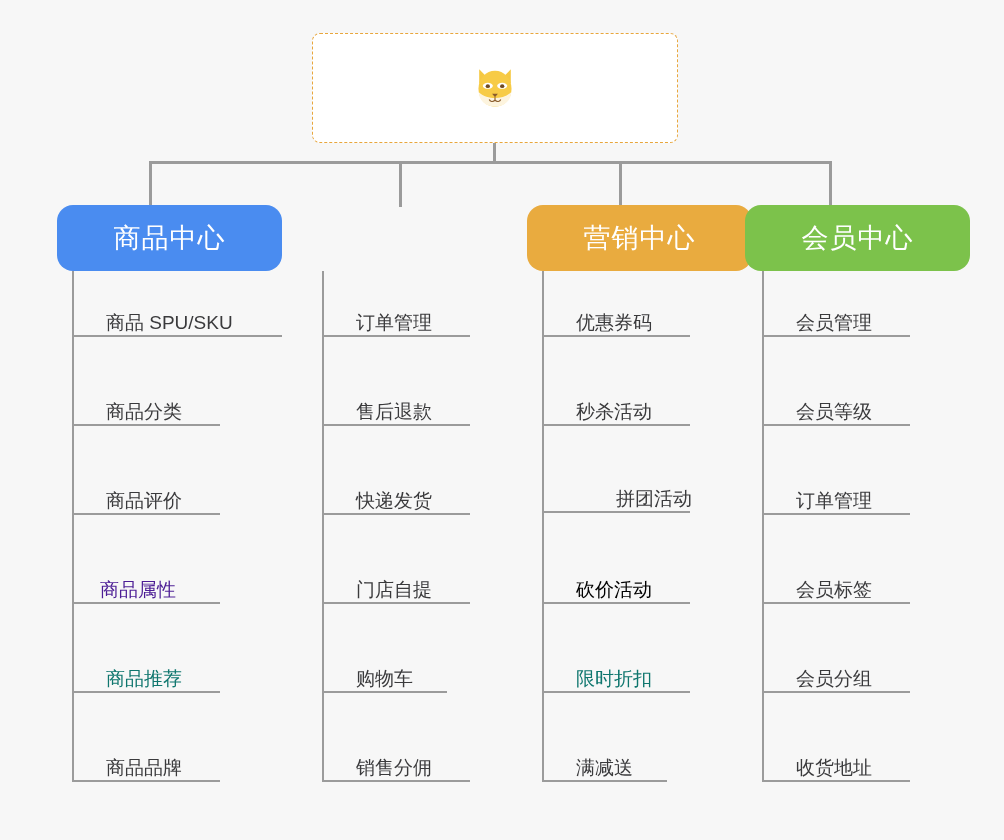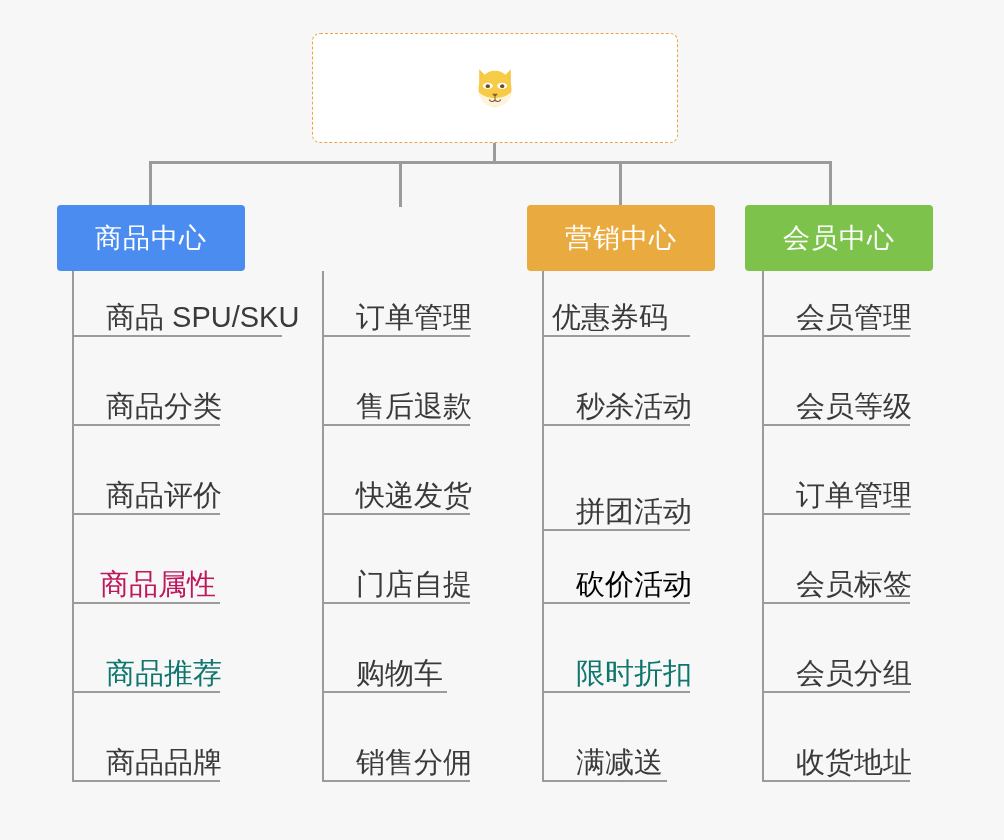--- a/index.html
+++ b/index.html
@@ -73,23 +73,23 @@
   .conn-drop {
     top: 161px;
     width: 3px;
     height: 46px;
   }
 
   
   .category-box {
     position: absolute;
     top: 205px;
-    width: 188px;
+    width: 225px;
     height: 66px;
-    border-radius: 4px;
+    border-radius: 16px;
     display: flex;
     align-items: center;
     justify-content: center;
     box-sizing: border-box;
   }
   .category-label {
     font-size: 27px;
     color: #ffffff;
     font-weight: 400;
     letter-spacing: 1px;
@@ -111,21 +111,21 @@
   .leaf-item {
     position: absolute;
     left: 0px;
     height: 46px;
     border-bottom: 2px solid #9b9b9b;
     display: flex;
     align-items: flex-end;
     box-sizing: border-box;
   }
   .leaf-label {
-    font-size: 29px;
+    font-size: 19px;
     color: #3a3a3c;
     font-weight: 400;
     white-space: nowrap;
     padding-left: 34px;
     padding-right: 22px;
     line-height: 1.25;
     margin-top: 44px;
   }
 </style>
 </head>
@@ -165,21 +165,21 @@
     <div class="leaf-item" style="top: 20px; border-bottom-color: rgb(155, 155, 155); width: 210px;">
         <span class="leaf-label" style="color: rgb(58, 58, 60);">商品 SPU/SKU</span>
       </div>
     <div class="leaf-item" style="top: 109px; border-bottom-color: rgb(155, 155, 155); width: 148px;">
         <span class="leaf-label" style="color: rgb(58, 58, 60);">商品分类</span>
       </div>
     <div class="leaf-item" style="top: 198px; border-bottom-color: rgb(155, 155, 155); width: 148px;">
         <span class="leaf-label" style="color: rgb(58, 58, 60);">商品评价</span>
       </div>
     <div class="leaf-item" style="top: 287px; border-bottom-color: rgb(155, 155, 155); width: 148px;">
-        <span class="leaf-label" style="color: #be185d; padding-left: 28px;">商品属性</span>
+        <span class="leaf-label" style="color: #4c1d95; padding-left: 28px;">商品属性</span>
       </div>
     <div class="leaf-item" style="top: 376px; border-bottom-color: rgb(155, 155, 155); width: 148px;">
         <span class="leaf-label" style="color: #0f766e;">商品推荐</span>
       </div>
     <div class="leaf-item" style="top: 465px; border-bottom-color: rgb(155, 155, 155); width: 148px;">
         <span class="leaf-label" style="color: rgb(58, 58, 60);">商品品牌</span>
       </div>
   </div>
 
   <div class="leaf-column" style="left:322px;">
@@ -202,27 +202,27 @@
     <div class="leaf-item" style="top: 465px; border-bottom-color: rgb(155, 155, 155); width: 148px;">
         <span class="leaf-label" style="color: rgb(58, 58, 60);">销售分佣</span>
       </div>
   </div>
 
   <div class="category-box" style="left: 527px; background: rgb(233, 171, 63);">
     <span class="category-label">营销中心</span>
   </div>
   <div class="leaf-column" style="left:542px;">
     <div class="leaf-spine" style="background: rgb(155, 155, 155); height: 511px;"></div>
-    <div class="leaf-item" style="top: 20px; border-bottom-color: rgb(155, 155, 155); width: 148px; justify-content: flex-end;">
+    <div class="leaf-item" style="top: 20px; border-bottom-color: rgb(155, 155, 155); width: 148px;">
         <span class="leaf-label" style="color: rgb(58, 58, 60);">优惠券码</span>
       </div>
     <div class="leaf-item" style="top: 109px; border-bottom-color: rgb(155, 155, 155); width: 148px;">
         <span class="leaf-label" style="color: rgb(58, 58, 60);">秒杀活动</span>
       </div>
-    <div class="leaf-item" style="top: 214px; border-bottom-color: rgb(155, 155, 155); width: 148px;">
+    <div class="leaf-item" style="top: 196px; border-bottom-color: rgb(155, 155, 155); width: 148px; padding-left: 40px;">
         <span class="leaf-label" style="color: rgb(58, 58, 60);">拼团活动</span>
       </div>
     <div class="leaf-item" style="top: 287px; border-bottom-color: rgb(155, 155, 155); width: 148px;">
         <span class="leaf-label" style="color: #000000;">砍价活动</span>
       </div>
     <div class="leaf-item" style="top: 376px; border-bottom-color: rgb(155, 155, 155); width: 148px;">
         <span class="leaf-label" style="color: #0f766e;">限时折扣</span>
       </div>
     <div class="leaf-item" style="top: 465px; border-bottom-color: rgb(155, 155, 155); width: 125px;">
         <span class="leaf-label" style="color: rgb(58, 58, 60);">满减送</span>

